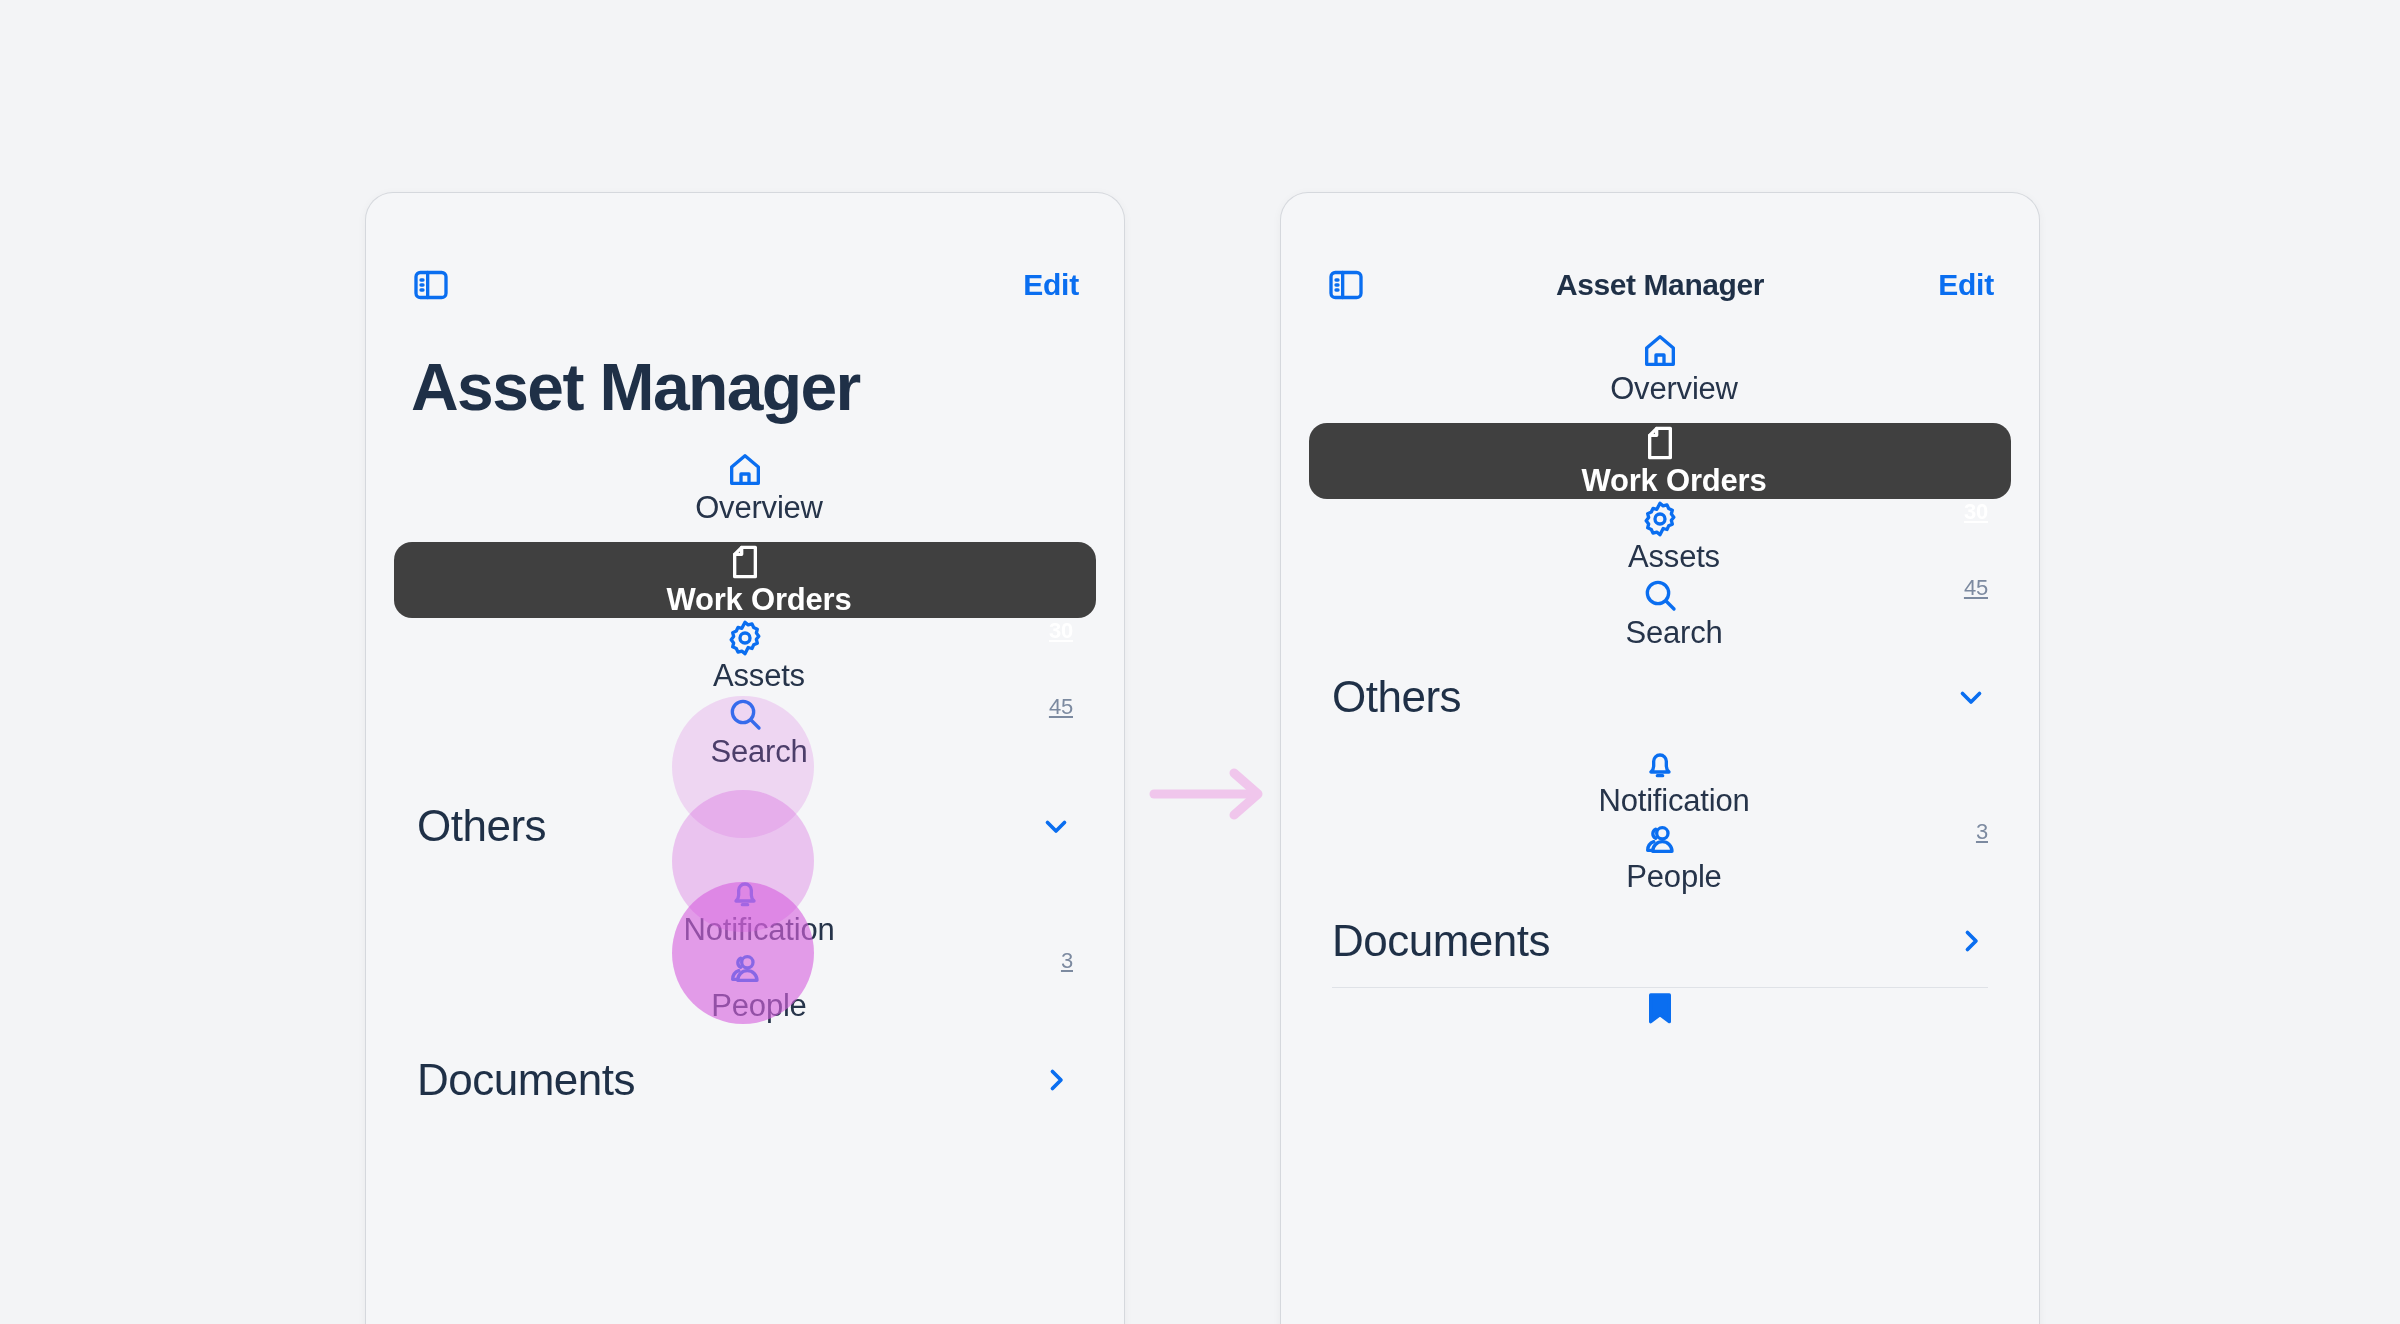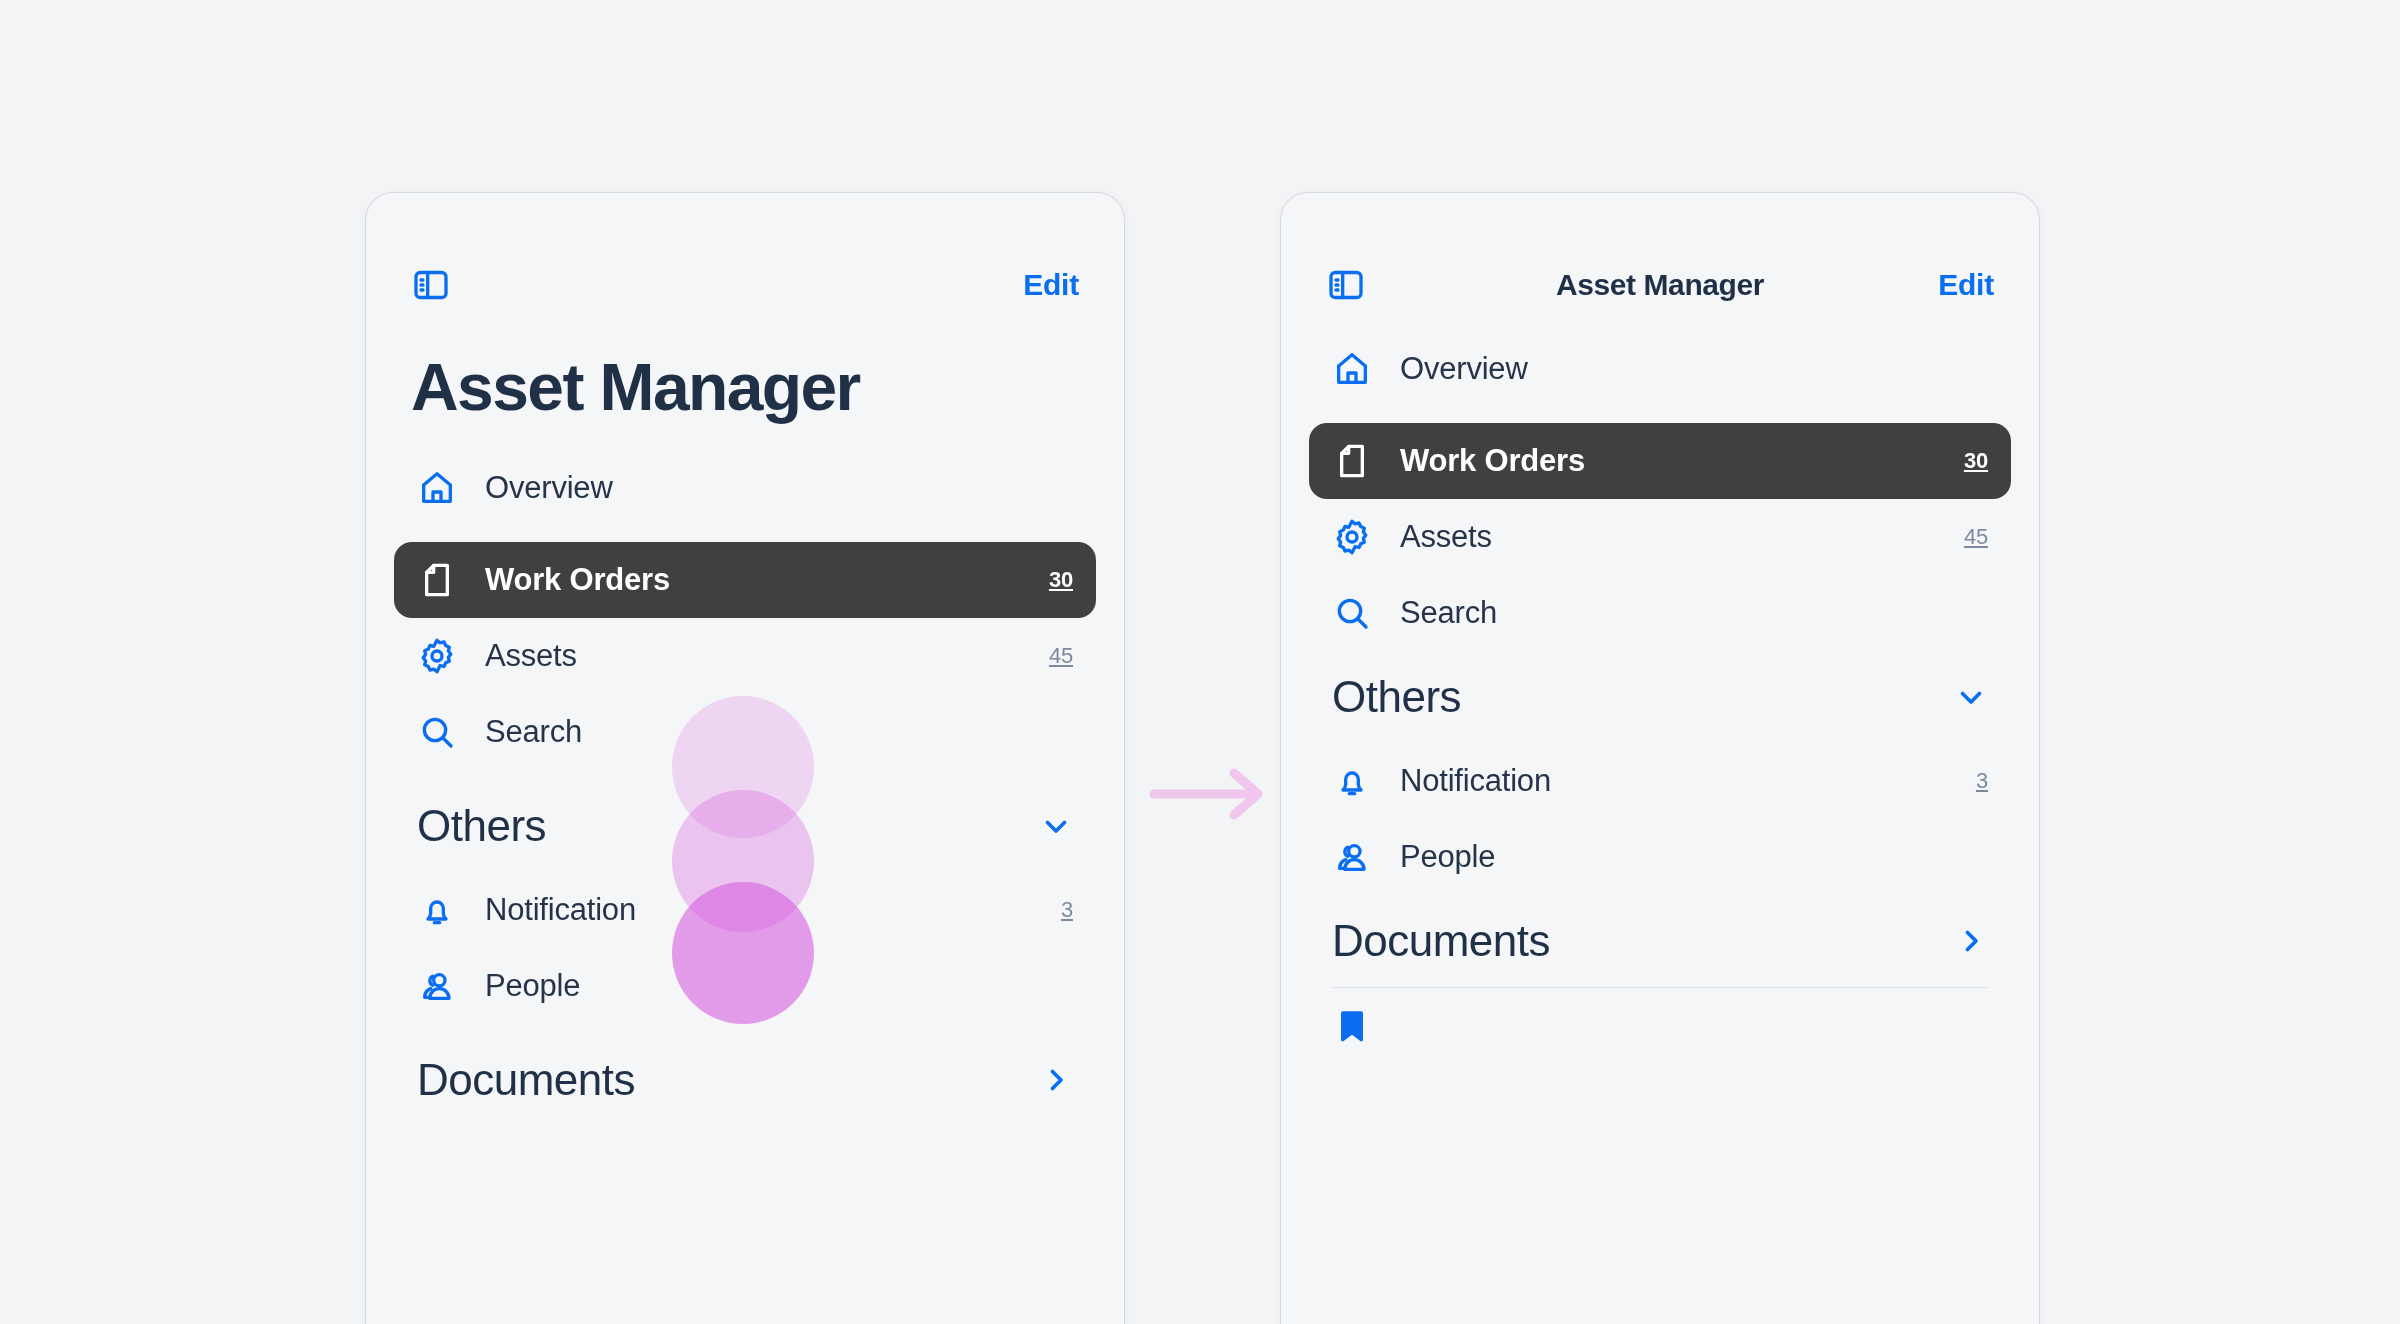--- a/index.html
+++ b/index.html
@@ -71,20 +71,21 @@
   }
 
   
   .nav { padding: 0 28px; }
   .row {
     display: flex; align-items: center;
     height: 76px;
     padding: 0 23px;
     border-radius: 18px;
     cursor: pointer;
+    flex-direction: column;
   }
   .row .label {
     font-size: 31px;
     color: #26344a;
     margin-left: 28px;
     letter-spacing: -0.2px;
     white-space: nowrap;
   }
   .row .count {
     margin-left: auto;

